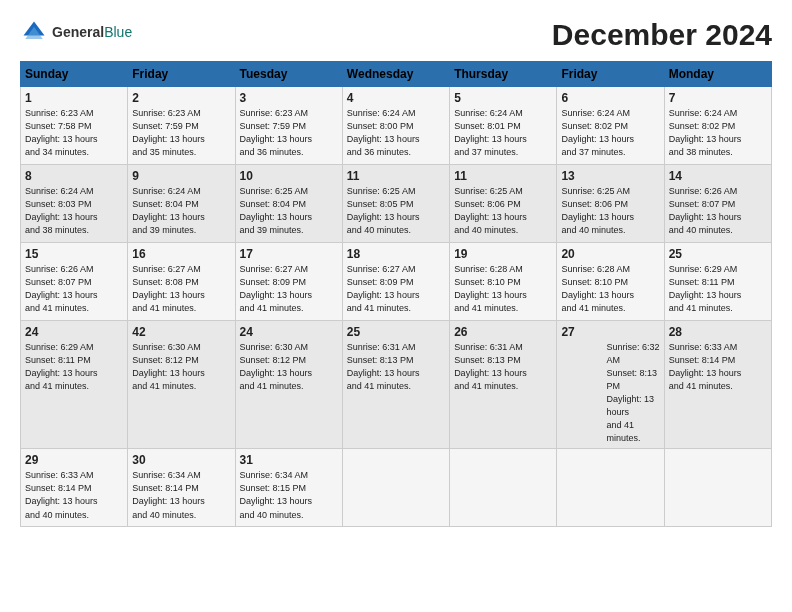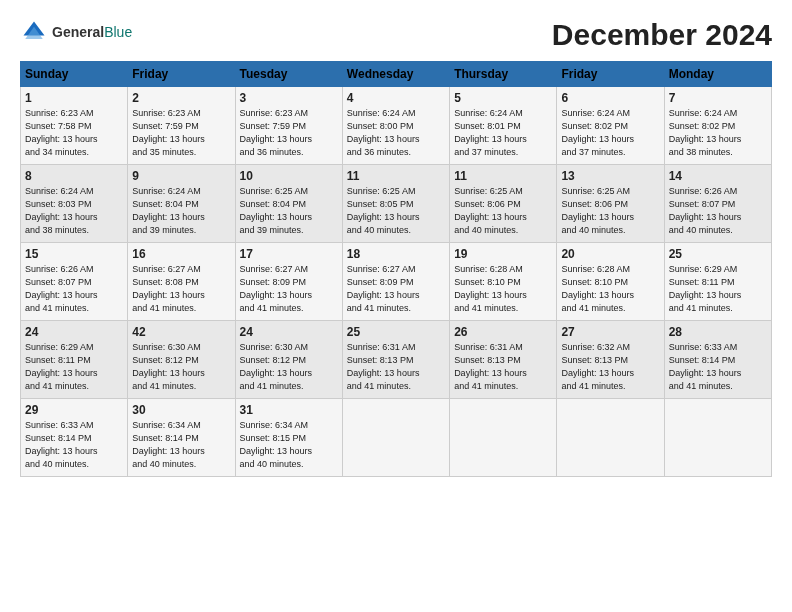--- a/index.html
+++ b/index.html
@@ -320,21 +320,21 @@
           </td>
           <td>
             <span class="day-num">26</span>
             <div class="day-info" style="white-space: pre-line;">Sunrise: 6:31 AM
 Sunset: 8:13 PM
 Daylight: 13 hours
 and 41 minutes.</div>
           </td>
           <td>
             <span class="day-num">27</span>
-            <div class="day-info" style="white-space: pre-line;">Sunrise: 6:32 AM
+            <div class="day-info" style="white-space: pre-line; margin-left: 45px;">Sunrise: 6:32 AM
 Sunset: 8:13 PM
 Daylight: 13 hours
 and 41 minutes.</div>
           </td>
           <td>
             <span class="day-num">28</span>
             <div class="day-info" style="white-space: pre-line;">Sunrise: 6:33 AM
 Sunset: 8:14 PM
 Daylight: 13 hours
 and 41 minutes.</div>

